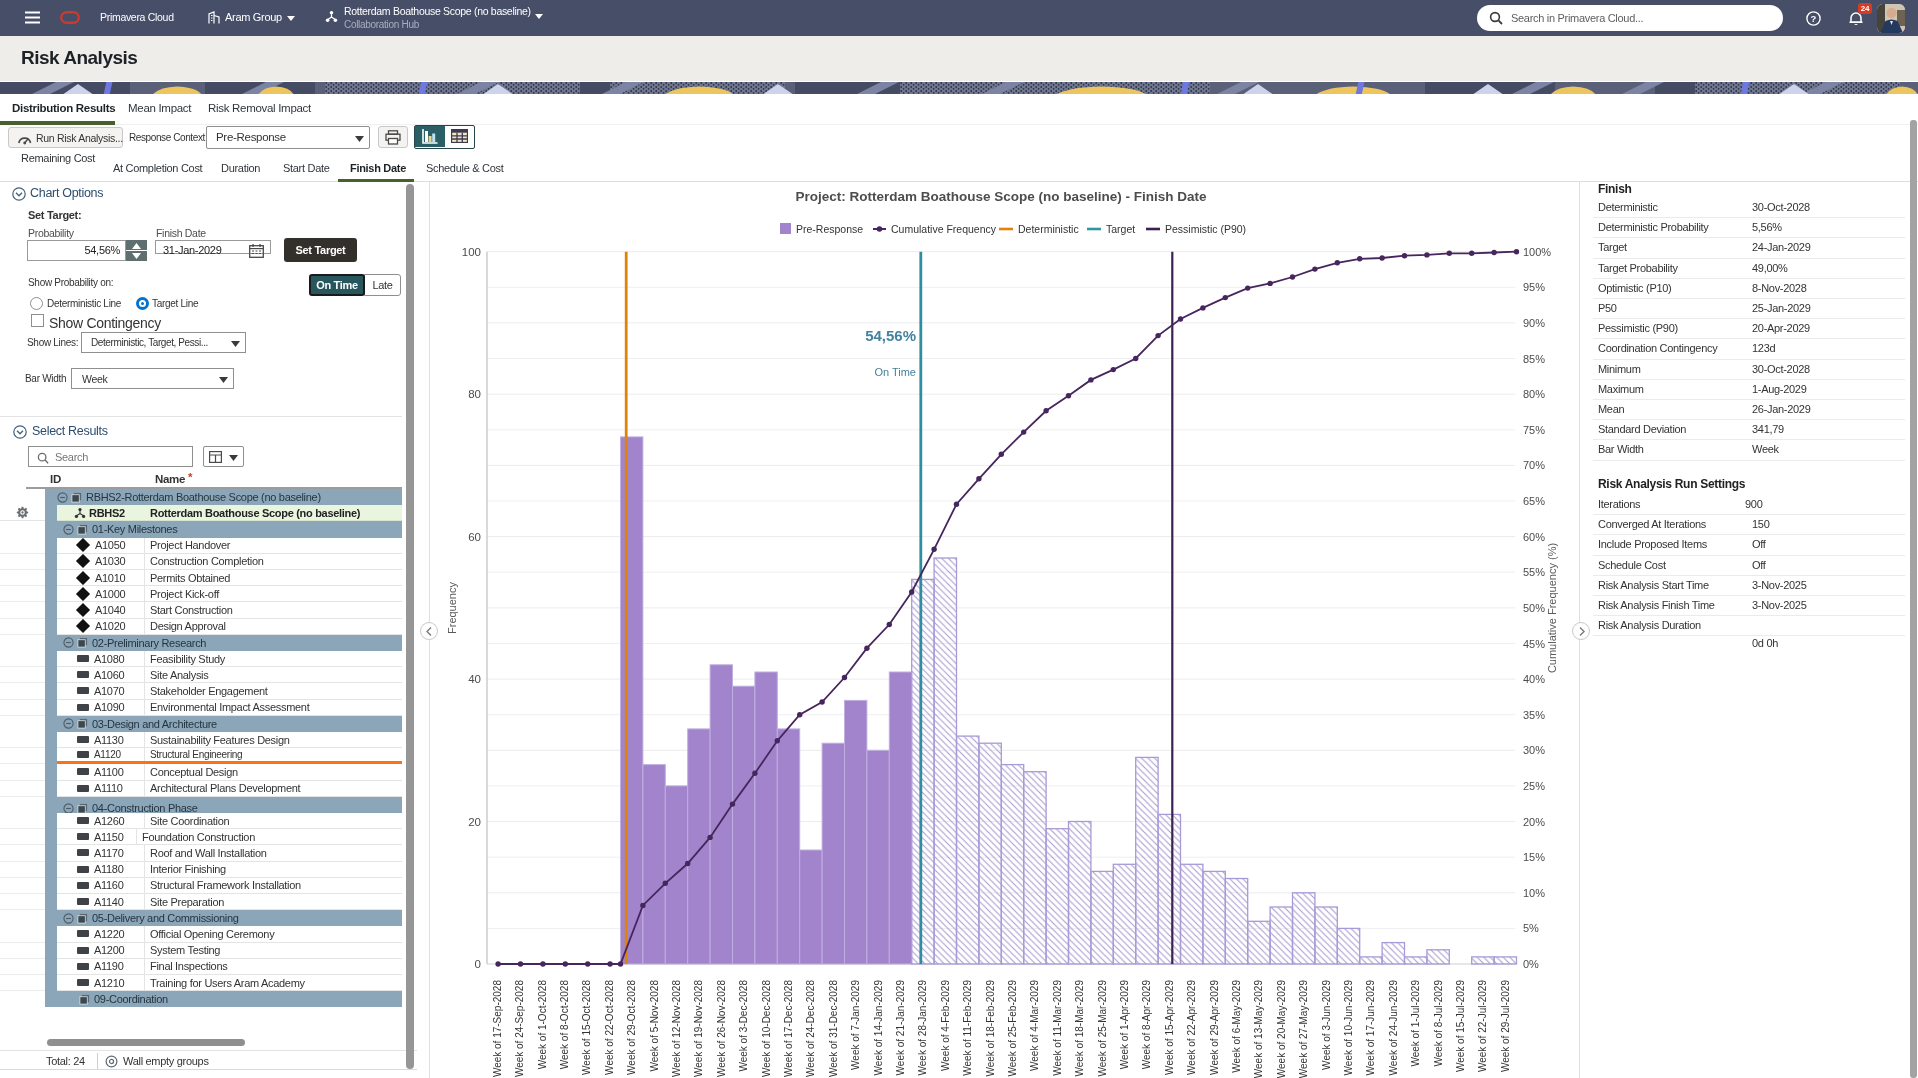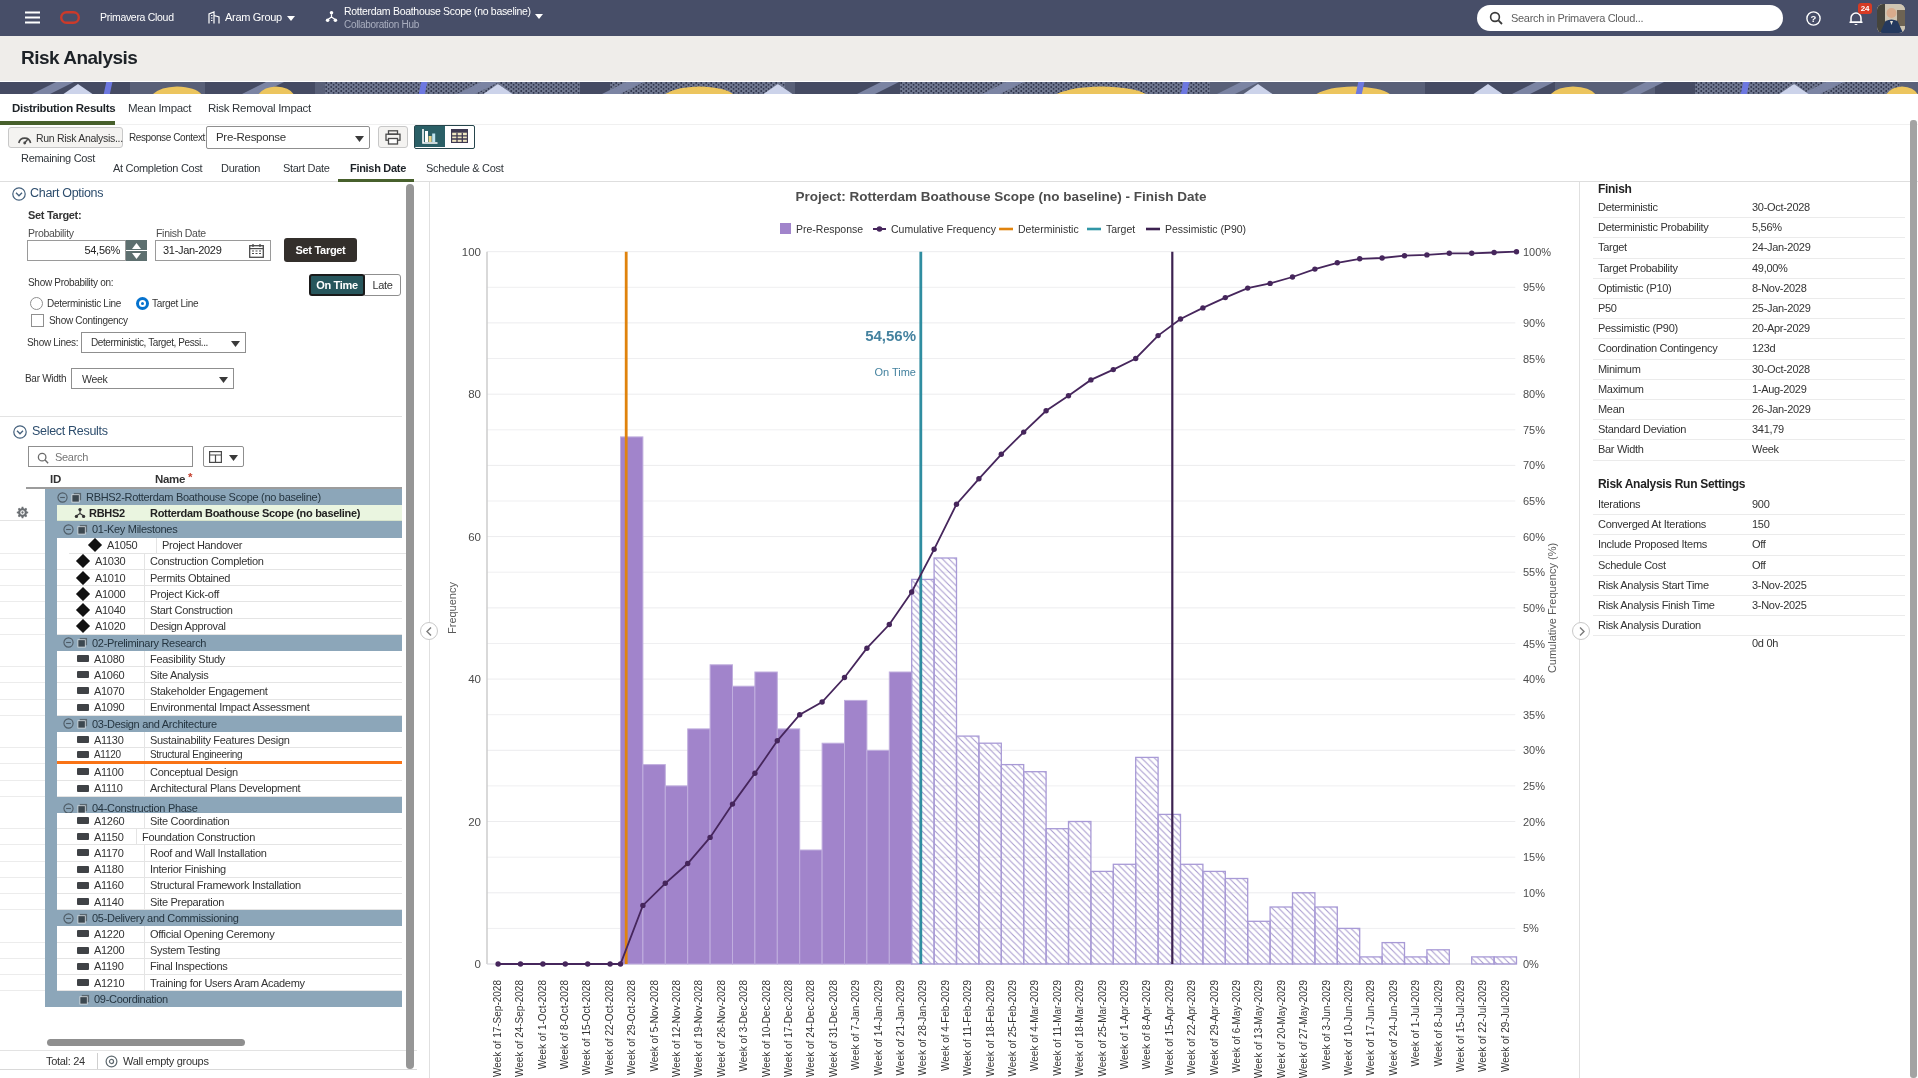--- a/index.html
+++ b/index.html
@@ -186,42 +186,42 @@
 </div>
 <div class="abs" style="left:126px;top:240px;width:21px;height:21px;background:#5d6f6f">
   <svg class="abs" style="left:6px;top:3px" width="9" height="6" viewBox="0 0 9 6">
       <path d="M0,6 L4.5,0 L9,6 Z" fill="#fff"></path>
     </svg>
   <div class="abs" style="left:0;top:10px;width:21px;height:1px;background:#fff"></div>
   <svg class="abs" style="left:6px;top:13px" width="9" height="6" viewBox="0 0 9 6">
       <path d="M0,0 L4.5,6 L9,0 Z" fill="#fff"></path>
     </svg>
 </div>
-<div class="abs" style="left:155px;top:240px;width:116px;height:21px;border:1px solid #9a9a9a;background:#fff">
+<div class="abs" style="left:155px;top:240px;width:116px;height:14px;border:1px solid #9a9a9a;background:#fff">
   <span class="abs" style="left:7px;top:3px;font-size:11px;color:#222">31-Jan-2029</span>
   <svg class="abs" style="left:93px;top:3px" width="15" height="14" viewBox="0 0 15 14">
       <rect x="0.7" y="1.7" width="13.6" height="11.6" fill="none" stroke="#4a4a4a" stroke-width="1.3"></rect>
       <path d="M0.7,4.6h13.6" stroke="#4a4a4a" stroke-width="1.2"></path>
       <path d="M4,0v3M11,0v3" stroke="#4a4a4a" stroke-width="1.3"></path>
       <path d="M3,7h2M6.5,7h2M10,7h2M3,9.5h2M6.5,9.5h2M10,9.5h2" stroke="#4a4a4a" stroke-width="1.1"></path>
     </svg>
 </div>
 <div class="abs" style="left:284px;top:238px;width:73px;height:24px;background:#332f2b;border-radius:3px;color:#fff;font-size:11px;font-weight:bold;text-align:center;line-height:24px">Set Target</div>
 
 <span class="abs" style="left:28px;top:277px;font-size:10px;color:#333">Show Probability on:</span>
 <div class="abs" style="left:309px;top:274px;width:56px;height:22px;background:#27565c;border:2px solid #1a1a1a;border-radius:3px;color:#fff;font-size:11px;font-weight:bold;text-align:center;line-height:18px;z-index:2">On Time</div>
 <div class="abs" style="left:364px;top:274px;width:37px;height:22px;background:#fff;border:1px solid #8f8f8f;border-radius:0 3px 3px 0;color:#333;font-size:11px;text-align:center;line-height:20px">Late</div>
 <div class="abs" style="left:30px;top:297px;width:13px;height:13px;border:1px solid #8f8f8f;border-radius:50%;background:#fff"></div>
 <span class="abs" style="left:47px;top:298px;font-size:10px;color:#333">Deterministic Line</span>
 <div class="abs" style="left:136px;top:297px;width:13px;height:13px;border-radius:50%;background:#0572ce"></div>
 <div class="abs" style="left:139px;top:300px;width:7px;height:7px;border-radius:50%;background:#fff"></div>
 <div class="abs" style="left:141px;top:302px;width:3px;height:3px;border-radius:50%;background:#0572ce"></div>
 <span class="abs" style="left:152px;top:298px;font-size:10px;color:#333">Target Line</span>
 <div class="abs" style="left:31px;top:314px;width:13px;height:13px;border:1px solid #8f8f8f;background:#fff"></div>
-<span class="abs" style="left:49px;top:315px;font-size:10px;color:#333">Show Contingency</span>
+<span class="abs" style="left:49px;top:315px;font-size:14px;color:#333">Show Contingency</span>
 
 <span class="abs" style="left:27px;top:337px;font-size:10px;color:#333">Show Lines:</span>
 <div class="abs" style="left:81px;top:332px;width:165px;height:21px;border:1px solid #8f8f8f;background:#fff">
   <span class="abs" style="left:9px;top:4px;font-size:10px;color:#333;letter-spacing:-0.4px">Deterministic, Target, Pessi...</span>
   <svg class="abs" style="left:149px;top:8px" width="9" height="6" viewBox="0 0 9 6">
       <path d="M0,0 L4.5,6 L9,0 Z" fill="#3a3a3a"></path>
     </svg>
 </div>
 <span class="abs" style="left:25px;top:373px;font-size:10px;color:#333">Bar Width</span>
 <div class="abs" style="left:71px;top:368px;width:163px;height:21px;border:1px solid #8f8f8f;background:#fff">
@@ -282,21 +282,21 @@
     <span style="padding-left:5px">Rotterdam Boathouse Scope (no baseline)</span>
   </div>
 <div class="abs" style="left:57px;top:521.4px;width:345px;height:16.2px;background:#8ca6b9;display:flex;align-items:center;padding-left:6px;color:#253540;font-size:11px;white-space:nowrap;overflow:hidden"><svg width="11" height="11" viewBox="0 0 12 12" style="margin-right:3px;flex:none">
       <circle cx="6" cy="6" r="5" fill="none" stroke="#4e5b66" stroke-width="1.2"></circle>
       <line x1="3.4" y1="6" x2="8.6" y2="6" stroke="#4e5b66" stroke-width="1.2"></line>
     </svg><svg width="11" height="11" viewBox="0 0 12 12" style="margin-right:4px;flex:none">
       <rect x="3" y="1" width="8" height="8" fill="#5a6770"></rect>
       <rect x="1" y="3" width="8" height="8" fill="#3c4850" stroke="#e8edf0" stroke-width="0.8"></rect>
     </svg>01-Key Milestones</div>
 <div class="abs" style="left:0;top:537.6px;width:45px;height:16.2px;border-bottom:1px solid #ececec"></div>
-<div class="abs" style="left:69px;top:537.6px;width:345px;height:16.2px;background:#fff;display:flex;align-items:center;font-size:11px;color:#333;border-bottom:1px solid #e4e4e4;white-space:nowrap;overflow:hidden">
+<div class="abs" style="left:57px;top:537.6px;width:345px;height:16.2px;background:#fff;display:flex;align-items:center;font-size:11px;color:#333;border-bottom:1px solid #e4e4e4;white-space:nowrap;overflow:hidden">
     <span style="display:flex;align-items:center;width:88px;padding-left:19px;box-sizing:border-box;border-right:1px solid #e4e4e4;height:100%"><span style="display:inline-block;width:10px;height:10px;background:#111;transform:rotate(45deg);margin:0 7px 0 2px;flex:none"></span>A1050</span>
     <span style="padding-left:5px">Project Handover</span>
   </div>
 <div class="abs" style="left:0;top:553.8px;width:45px;height:16.2px;border-bottom:1px solid #ececec"></div>
 <div class="abs" style="left:57px;top:553.8px;width:345px;height:16.2px;background:#fff;display:flex;align-items:center;font-size:11px;color:#333;border-bottom:1px solid #e4e4e4;white-space:nowrap;overflow:hidden">
     <span style="display:flex;align-items:center;width:88px;padding-left:19px;box-sizing:border-box;border-right:1px solid #e4e4e4;height:100%"><span style="display:inline-block;width:10px;height:10px;background:#111;transform:rotate(45deg);margin:0 7px 0 2px;flex:none"></span>A1030</span>
     <span style="padding-left:5px">Construction Completion</span>
   </div>
 <div class="abs" style="left:0;top:570.0px;width:45px;height:16.2px;border-bottom:1px solid #ececec"></div>
 <div class="abs" style="left:57px;top:570.0px;width:345px;height:16.2px;background:#fff;display:flex;align-items:center;font-size:11px;color:#333;border-bottom:1px solid #e4e4e4;white-space:nowrap;overflow:hidden">
@@ -724,21 +724,21 @@
     <span class="abs" style="left:5px;top:3px">Standard Deviation</span>
     <span class="abs" style="left:159px;top:3px">341,79</span>
   </div>
 <div class="abs" style="left:1593px;top:440.4px;width:312px;height:20.2px;border-bottom:1px solid #ebebeb;box-sizing:border-box;font-size:11px;color:#333">
     <span class="abs" style="left:5px;top:3px">Bar Width</span>
     <span class="abs" style="left:159px;top:3px">Week</span>
   </div>
 <div class="abs" style="left:1598px;top:477px;font-size:12px;font-weight:bold;color:#222">Risk Analysis Run Settings</div>
 <div class="abs" style="left:1593px;top:495.0px;width:312px;height:20.2px;border-bottom:1px solid #ebebeb;box-sizing:border-box;font-size:11px;color:#333">
     <span class="abs" style="left:5px;top:3px">Iterations</span>
-    <span class="abs" style="left:159px;top:3px">900</span>
+    <span class="abs" style="left:152px;top:3px">900</span>
   </div>
 <div class="abs" style="left:1593px;top:515.2px;width:312px;height:20.2px;border-bottom:1px solid #ebebeb;box-sizing:border-box;font-size:11px;color:#333">
     <span class="abs" style="left:5px;top:3px">Converged At Iterations</span>
     <span class="abs" style="left:159px;top:3px">150</span>
   </div>
 <div class="abs" style="left:1593px;top:535.4px;width:312px;height:20.2px;border-bottom:1px solid #ebebeb;box-sizing:border-box;font-size:11px;color:#333">
     <span class="abs" style="left:5px;top:3px">Include Proposed Items</span>
     <span class="abs" style="left:159px;top:3px">Off</span>
   </div>
 <div class="abs" style="left:1593px;top:555.6px;width:312px;height:20.2px;border-bottom:1px solid #ebebeb;box-sizing:border-box;font-size:11px;color:#333">

